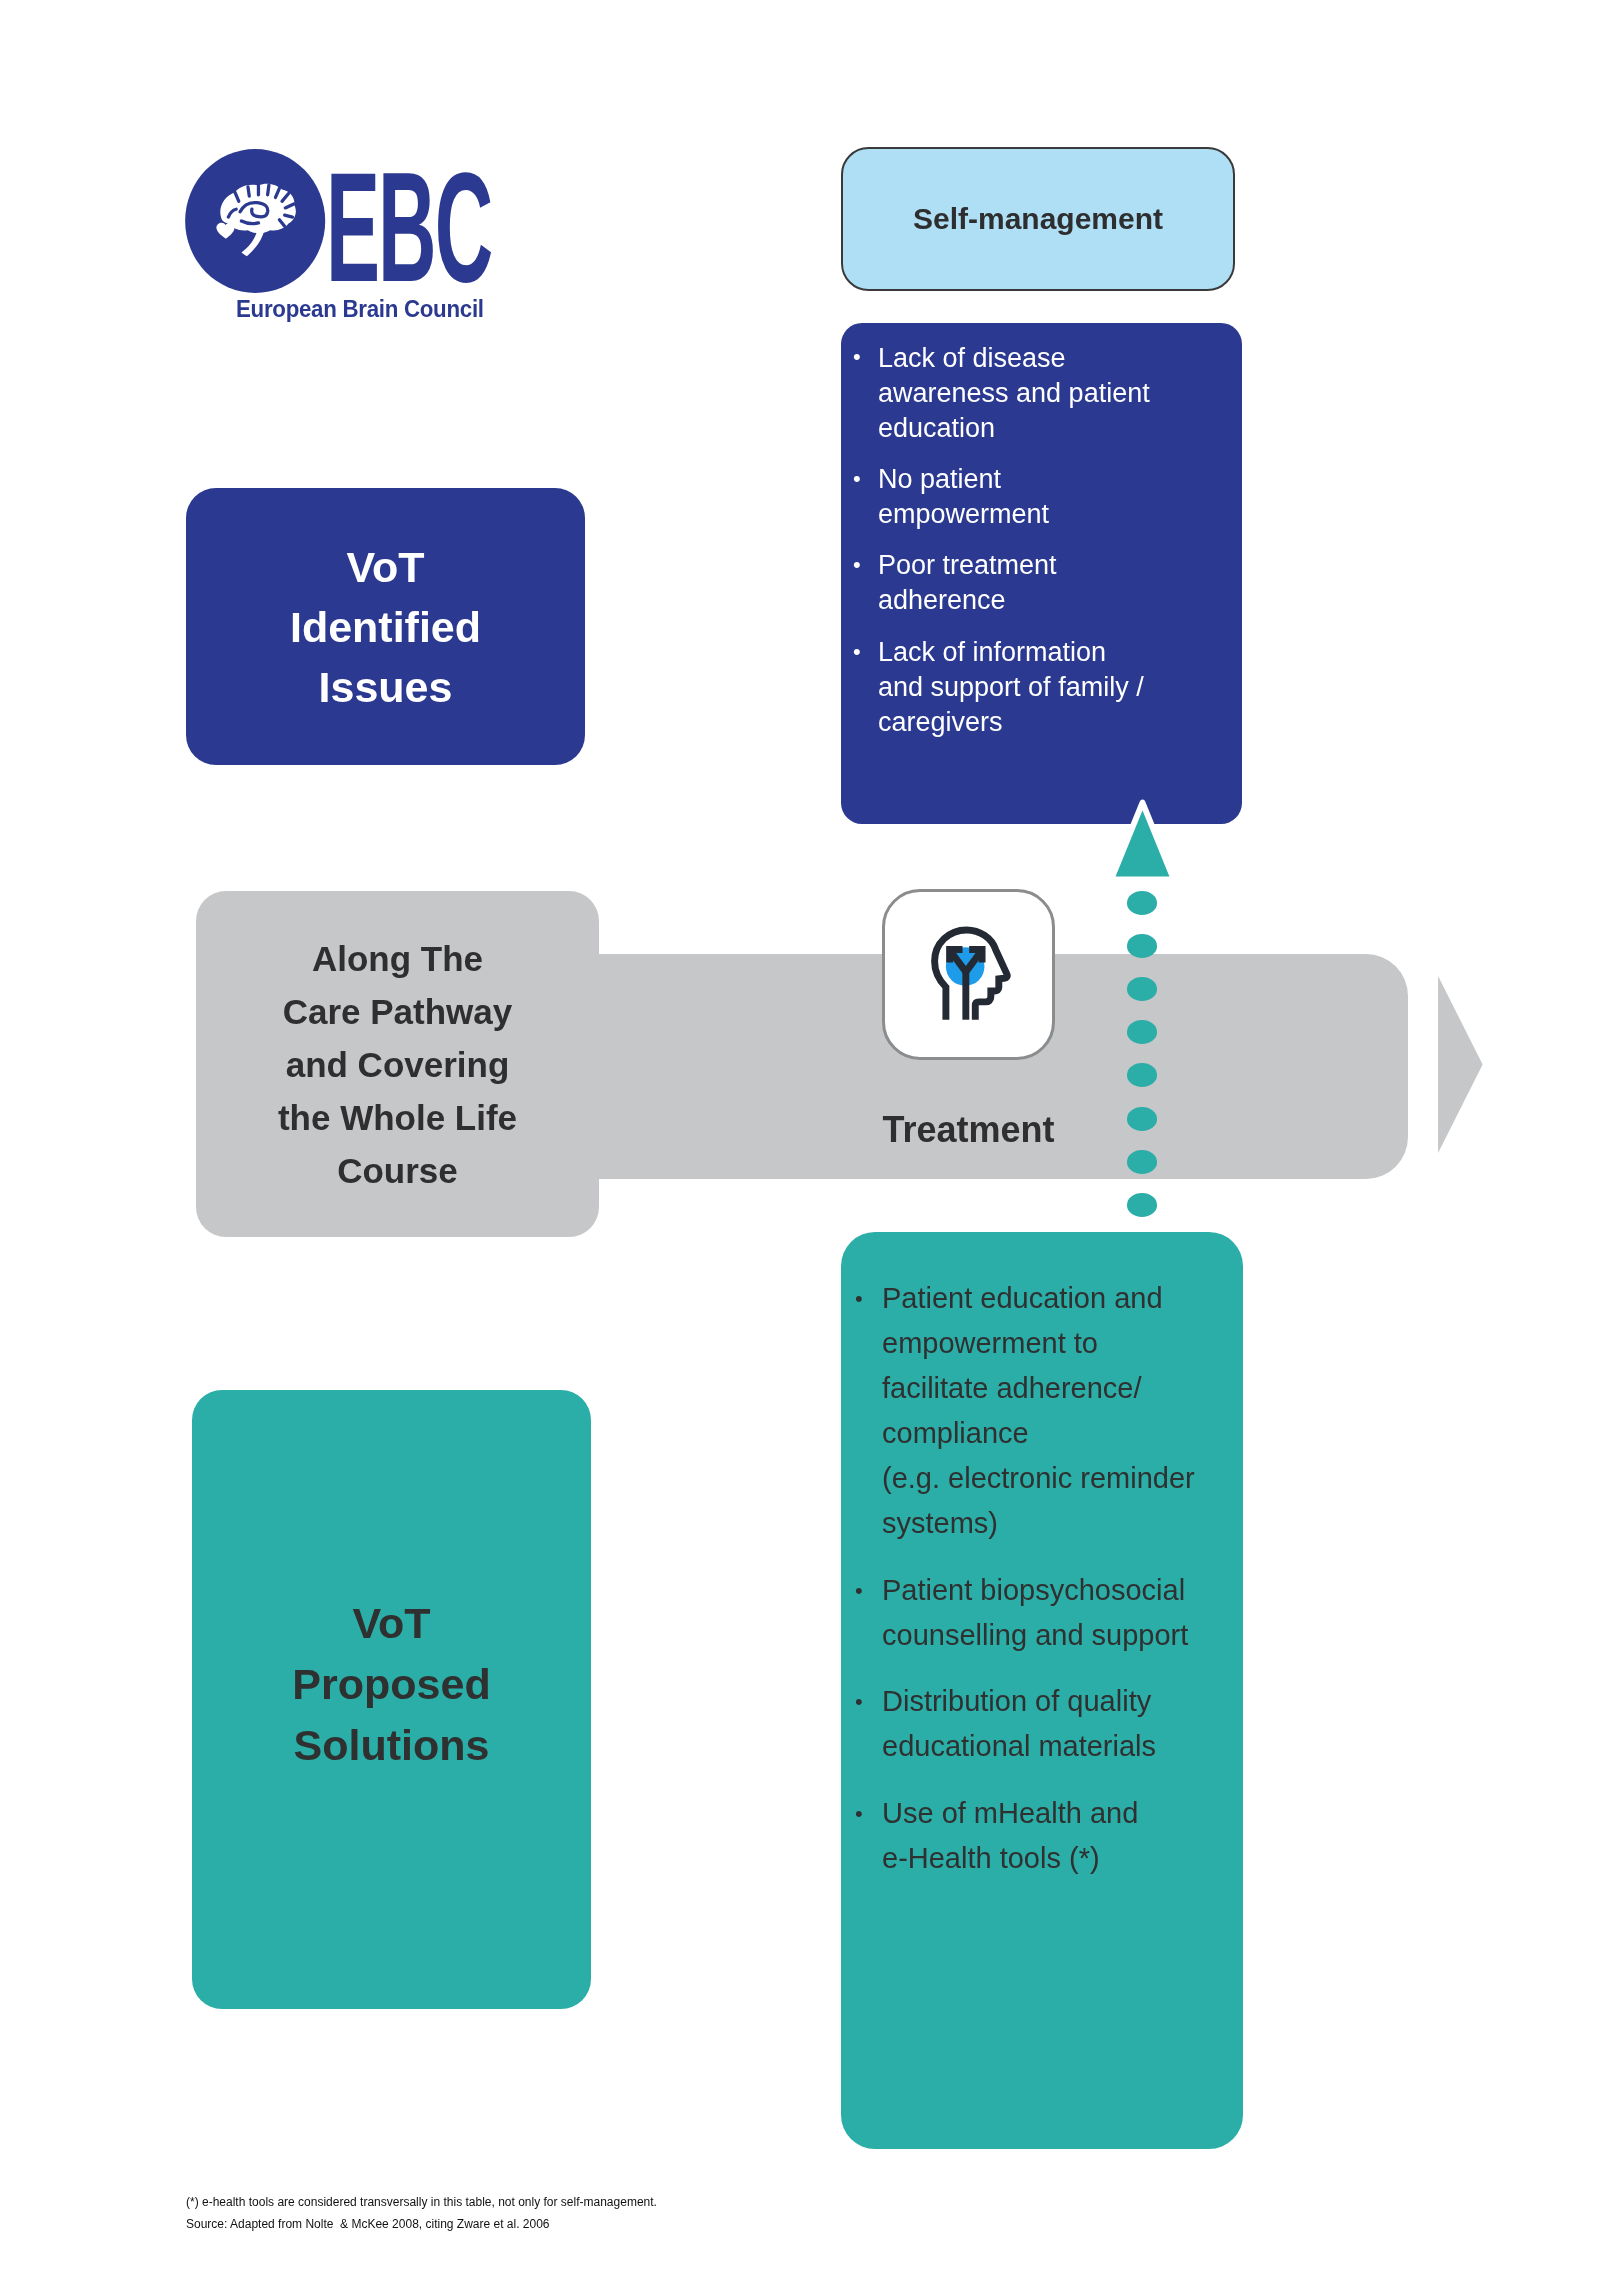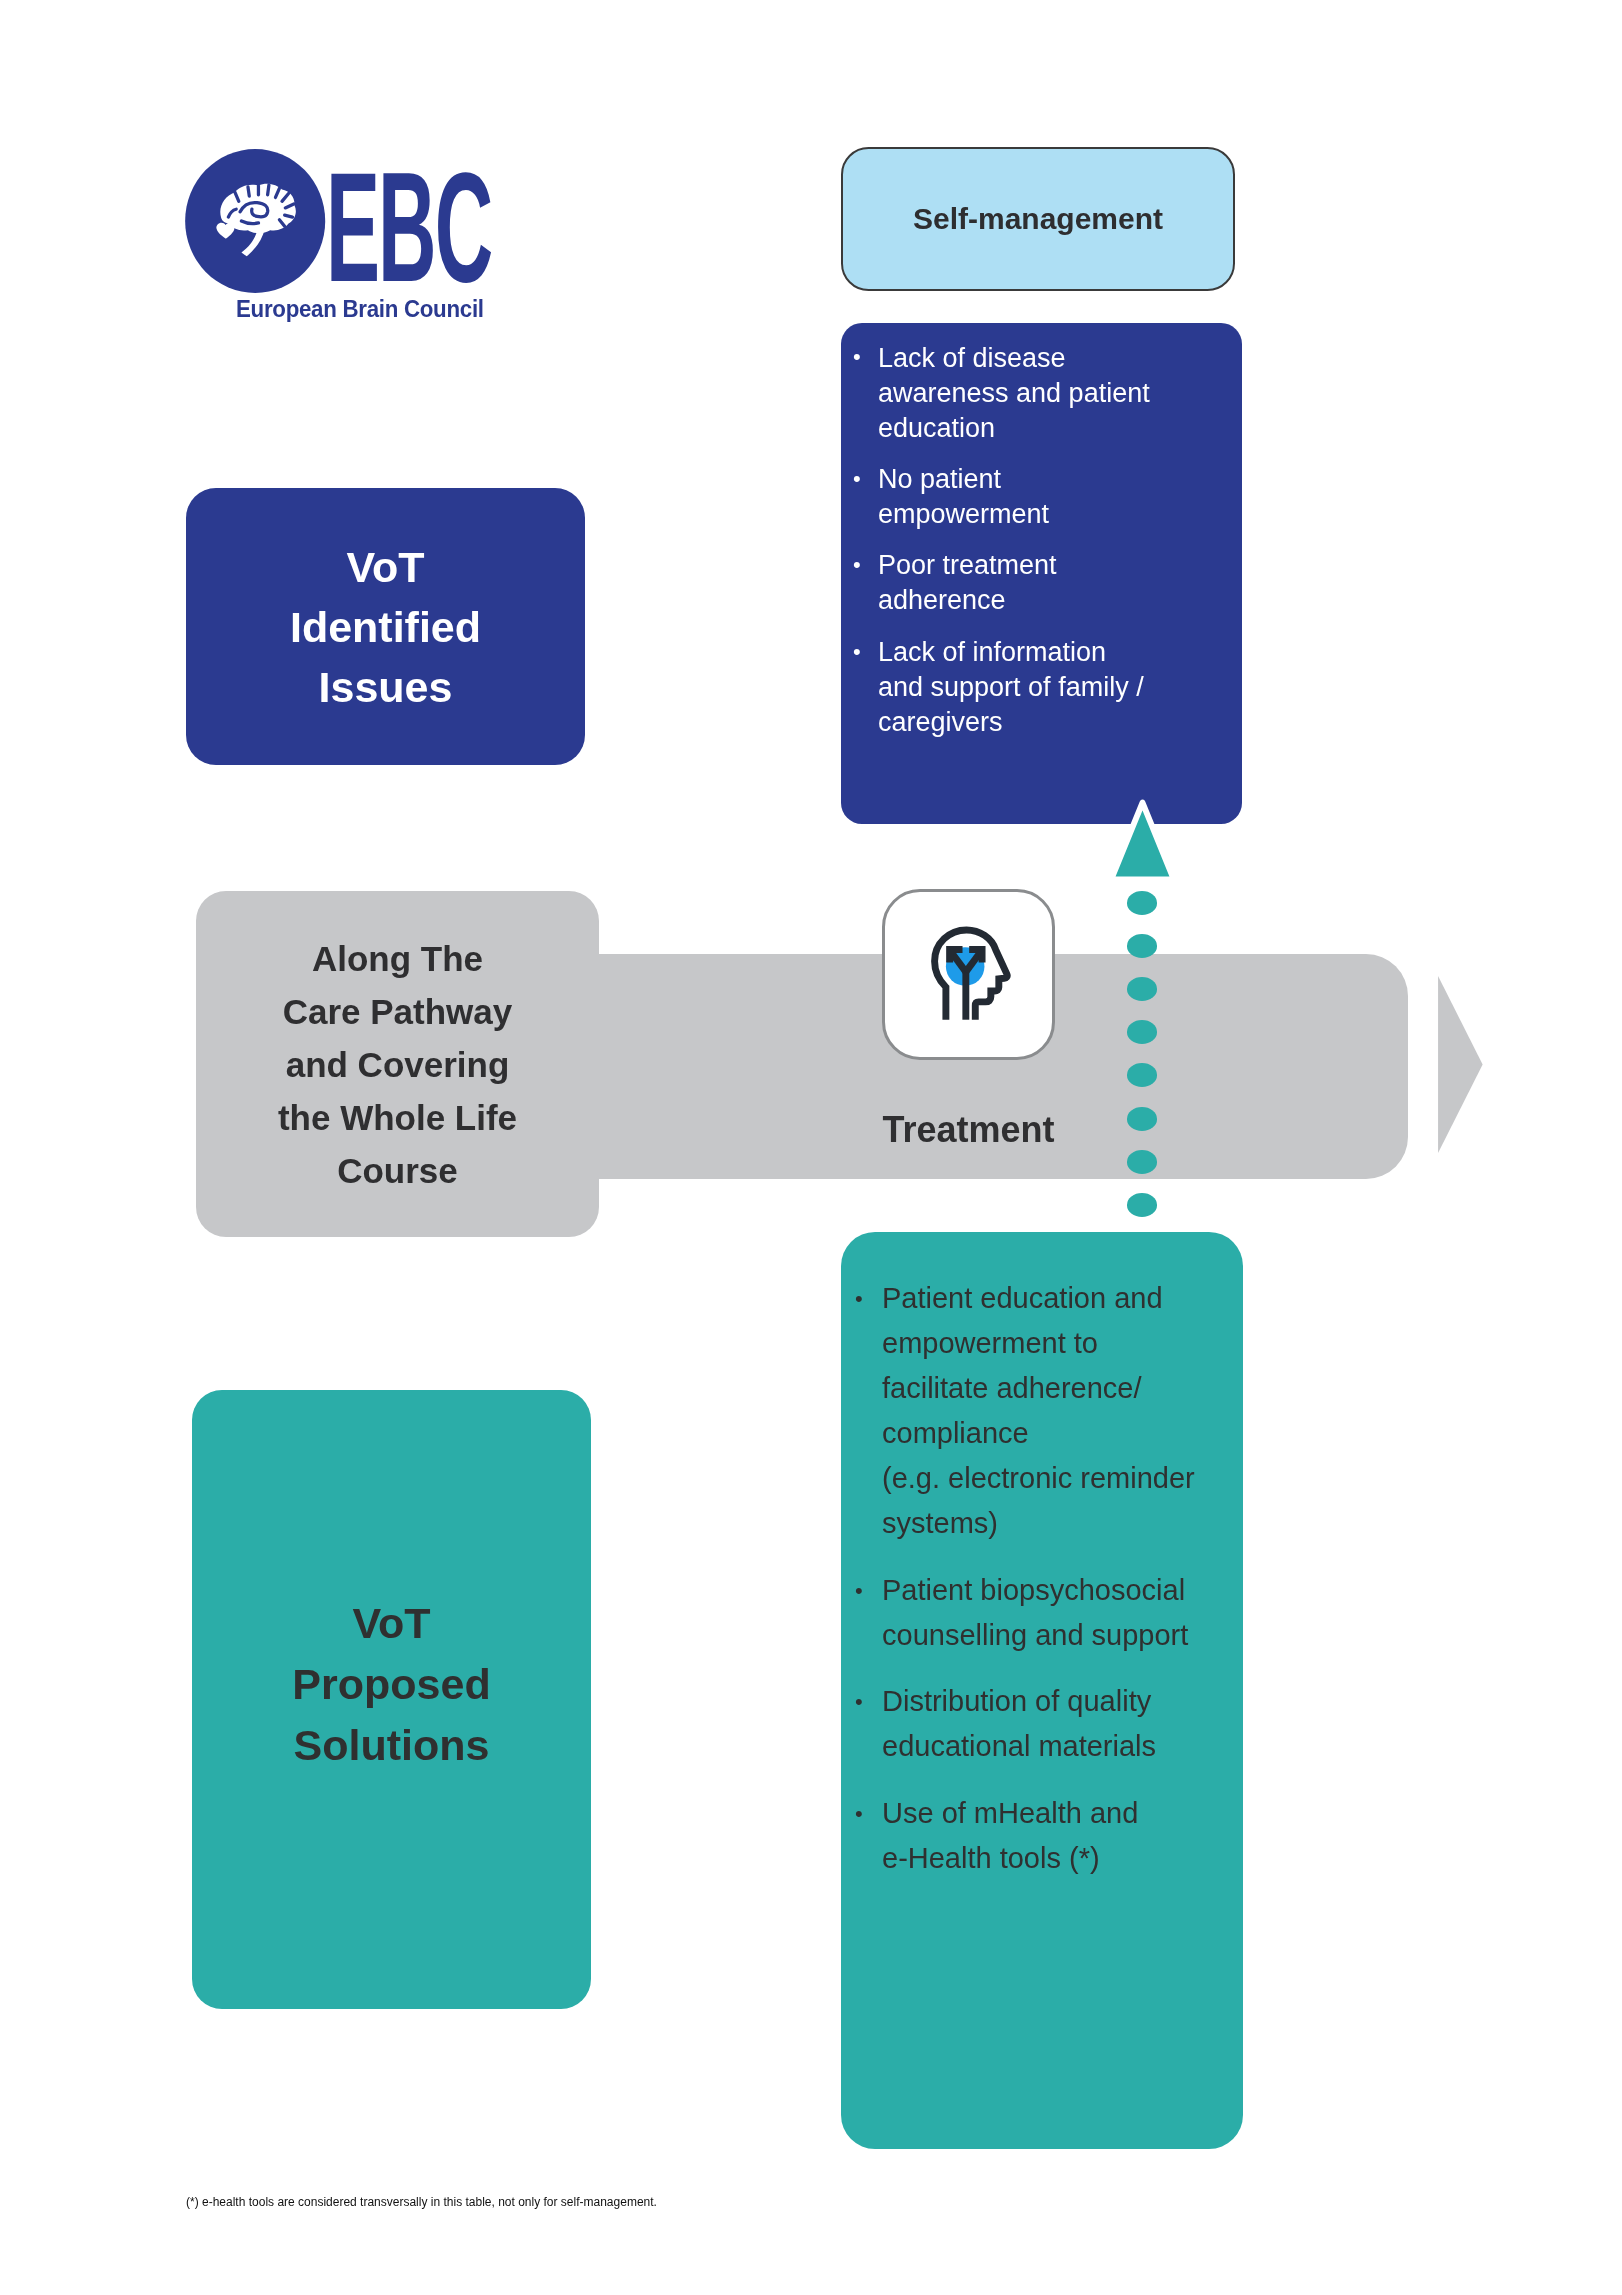--- a/index.html
+++ b/index.html
@@ -213,16 +213,17 @@
 e-Health tools (*)</li>
       </ul>
   </div>
 
   <div class="rbox solutions-title">VoT
 Proposed
 Solutions</div>
 
   <div class="footnote">
     <div>(*) e-health tools are considered transversally in this table, not only for self-management.</div>
+    <div>Source: Adapted from Nolte&nbsp; &amp; McKee 2008, citing Zware et al. 2006</div>
   </div>
 
 </div>
 
 
 </body></html>

